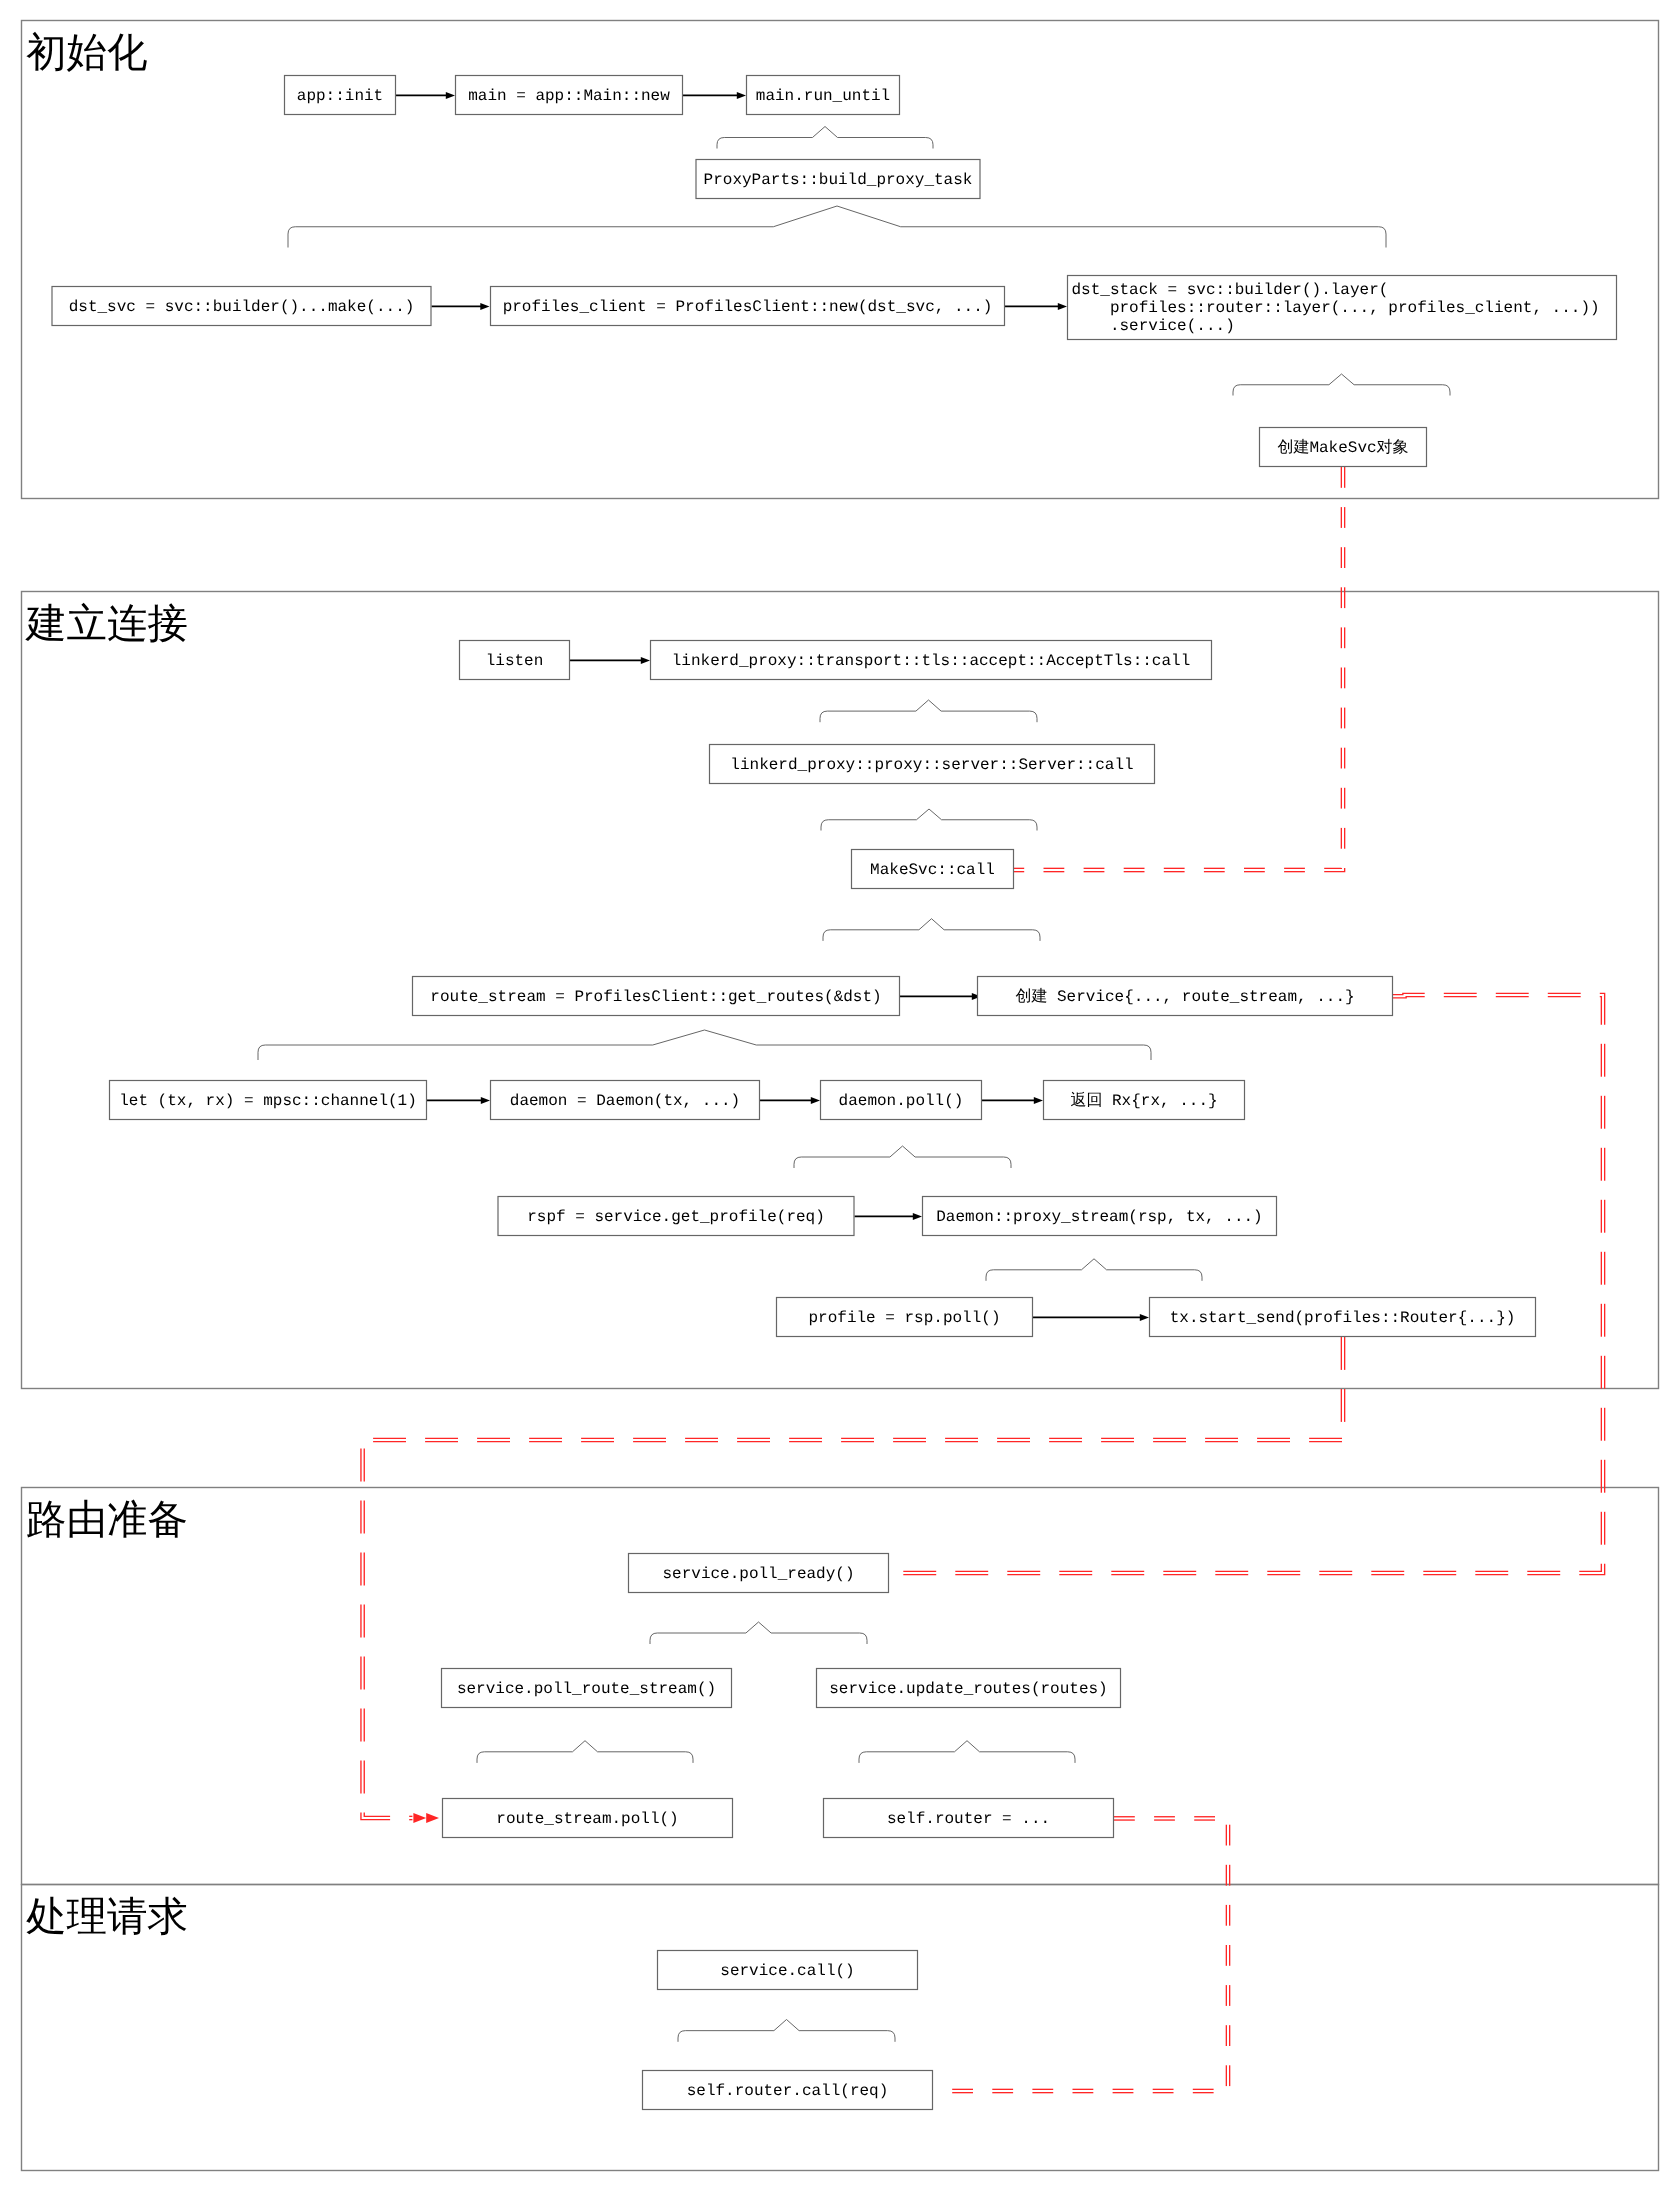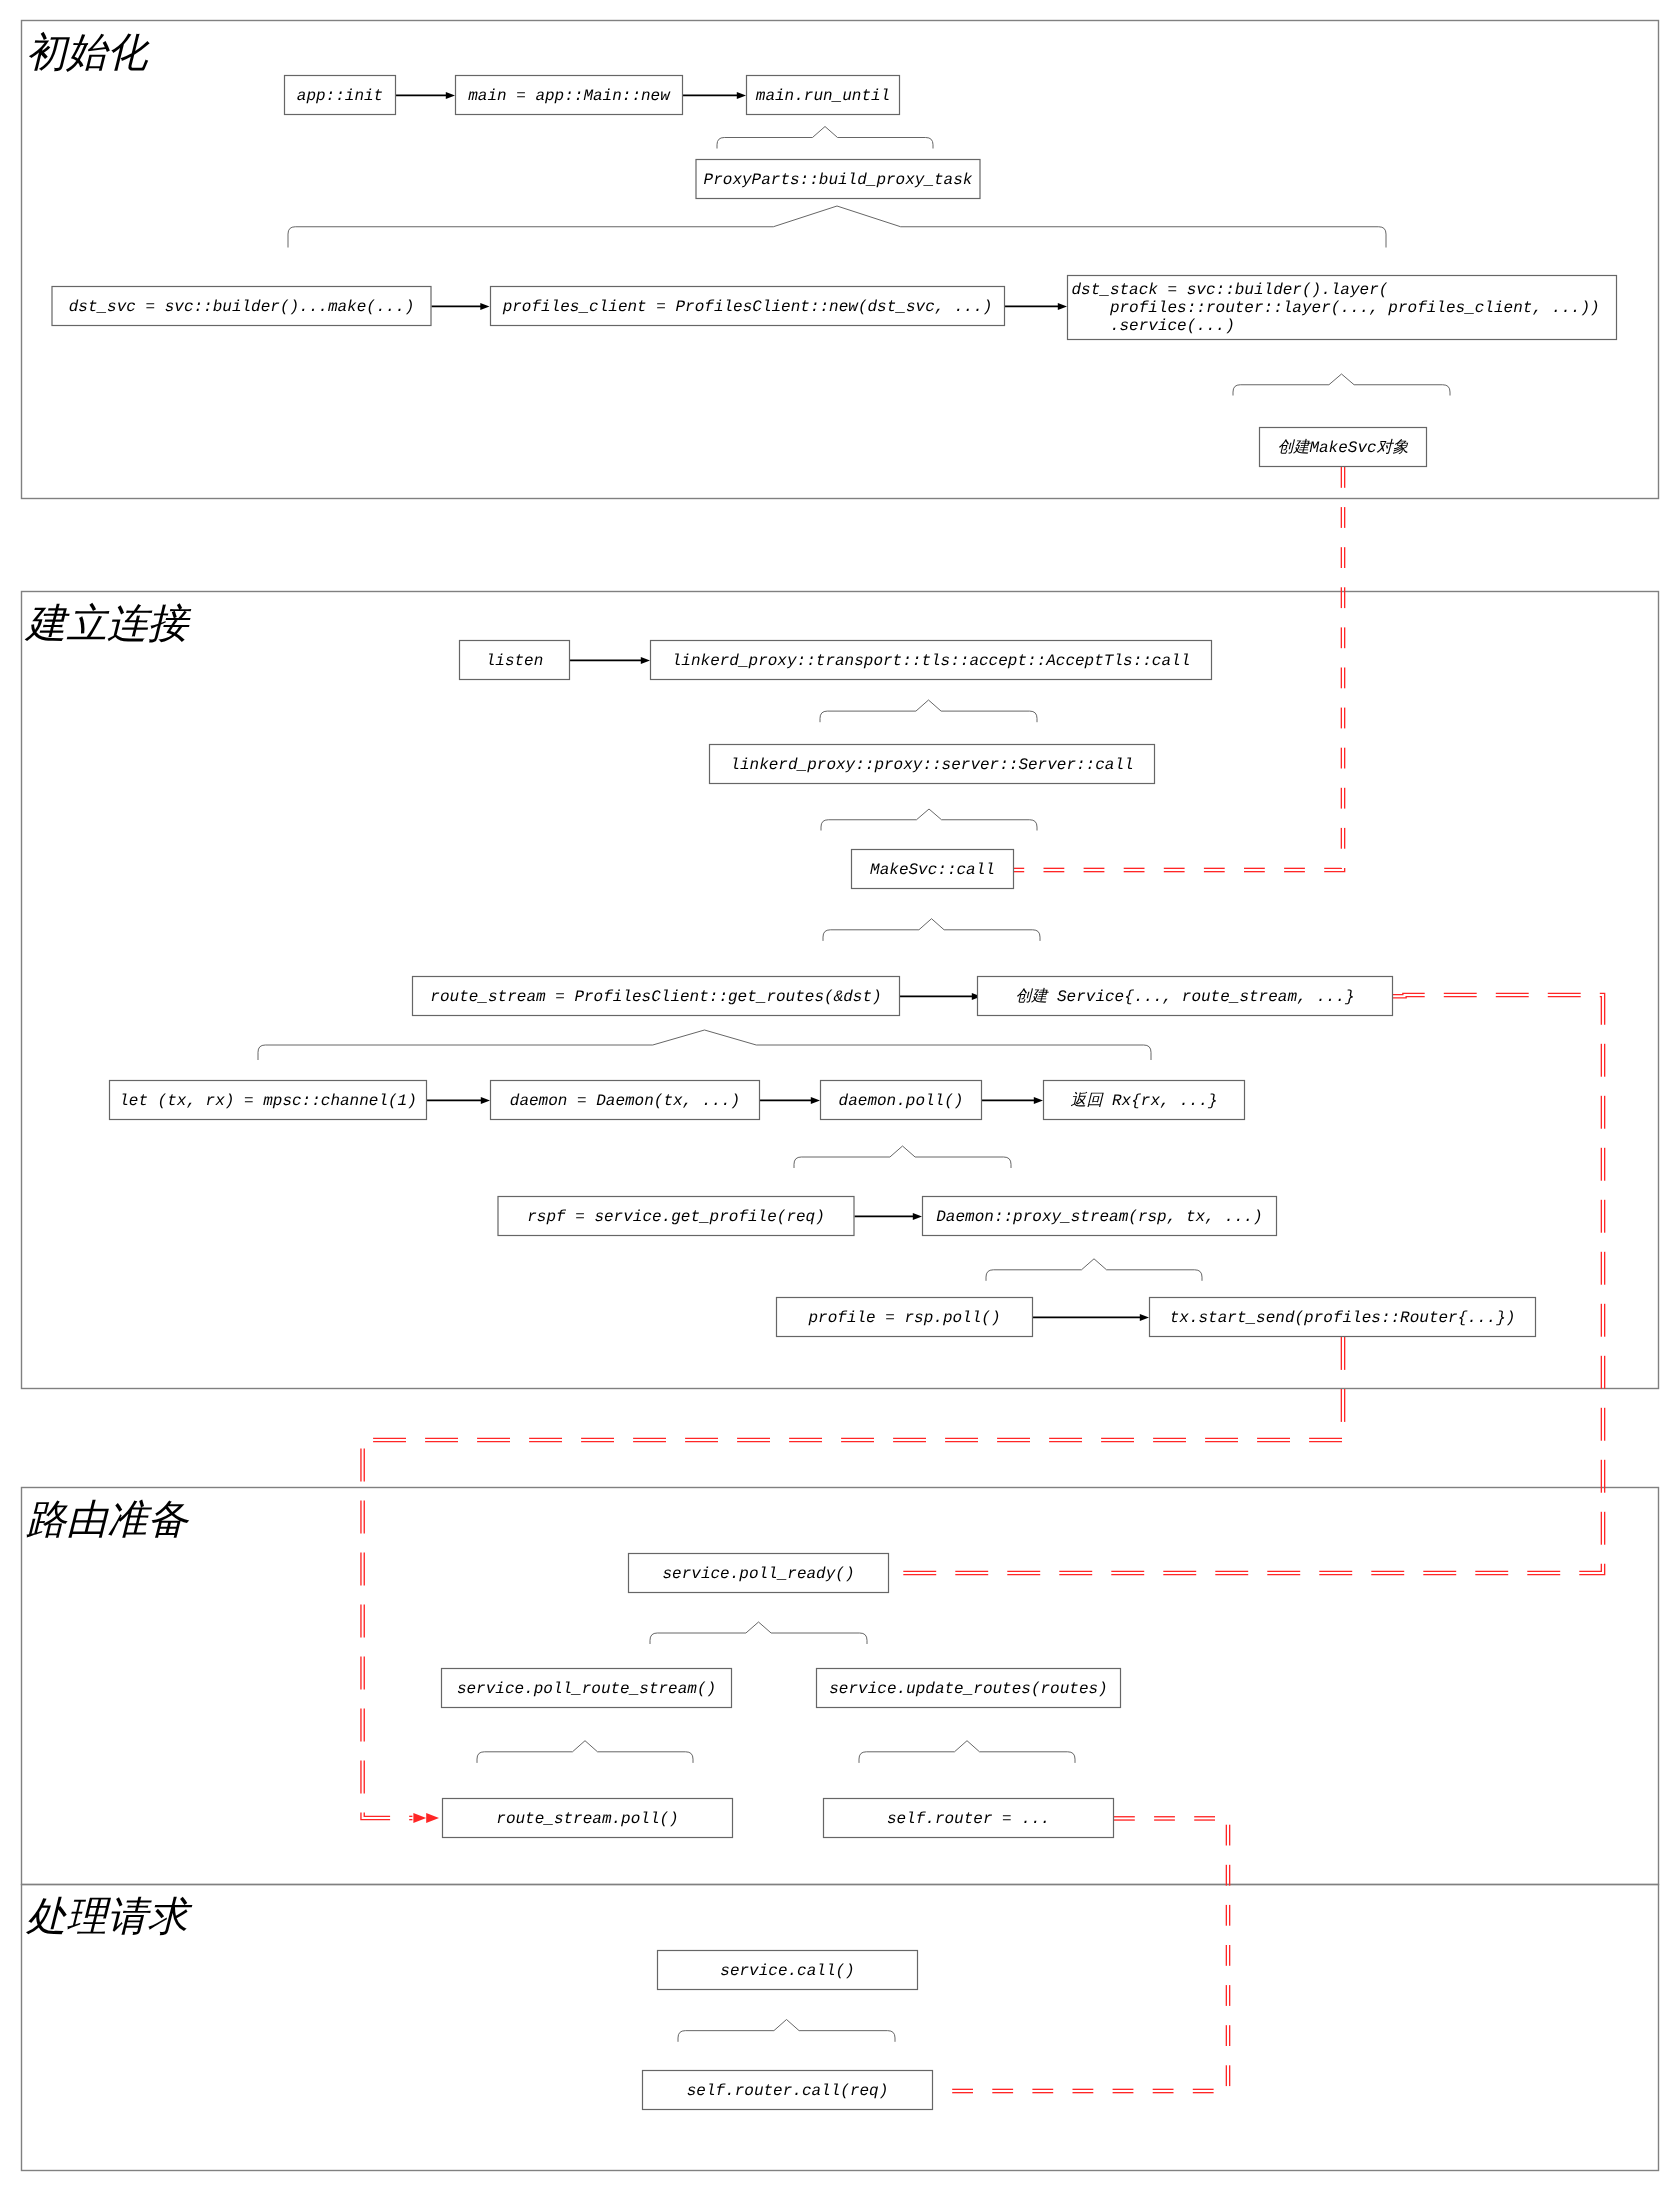--- a/index.html
+++ b/index.html
@@ -1,20 +1,20 @@
 <!DOCTYPE html>
 <html><head>
 <meta charset="utf-8">
 <title>linkerd2-proxy profiles router call flow</title>
 <style>
   html,body{margin:0;padding:0;background:#ffffff;}
   *{-webkit-font-smoothing:antialiased;text-rendering:geometricPrecision;}
   body{width:1679px;height:2195px;overflow:hidden;
        font-family:"Liberation Sans",sans-serif;}
-  #canvas{position:relative;width:1679px;height:2195px;background:#ffffff;font-style:italic;}
+  #canvas{position:relative;width:1679px;height:2195px;background:#ffffff;}
   svg#diagram{position:absolute;left:0;top:0;shape-rendering:geometricPrecision;}
   .sec-title{font-family:"Liberation Sans","DejaVu Sans",sans-serif;font-size:40.5px;fill:#000000;}
   .nlabel{font-family:"Liberation Mono","DejaVu Sans Mono",monospace;font-size:16px;
           fill:#000000;text-anchor:middle;white-space:pre;}
   .nlabel-l{text-anchor:start;}
   .nbox{fill:#ffffff;stroke:#666666;stroke-width:1.2;}
   .cbox{fill:none;stroke:#808080;stroke-width:1.4;}
   .brace{fill:none;stroke:#666666;stroke-width:1;stroke-linejoin:round;}
   .edge{fill:none;stroke:#000000;stroke-width:1.6;}
   .ehead{fill:#000000;stroke:none;}

